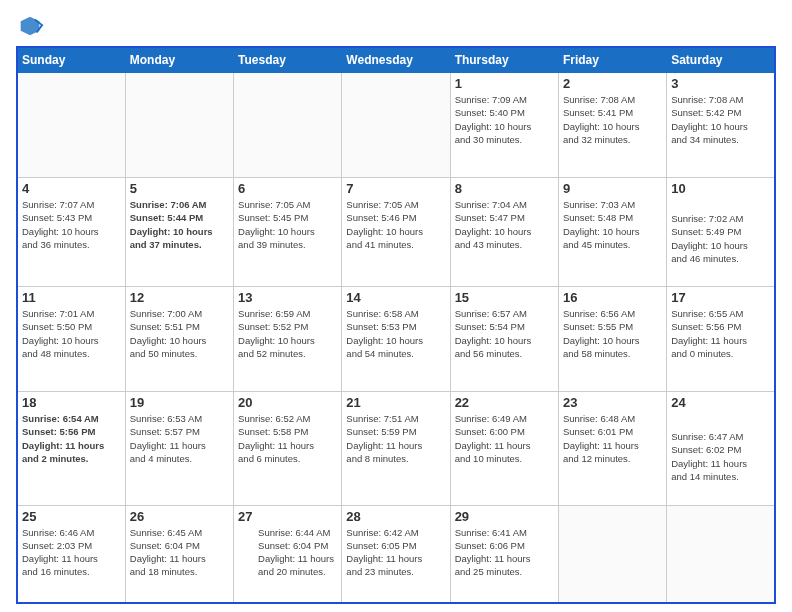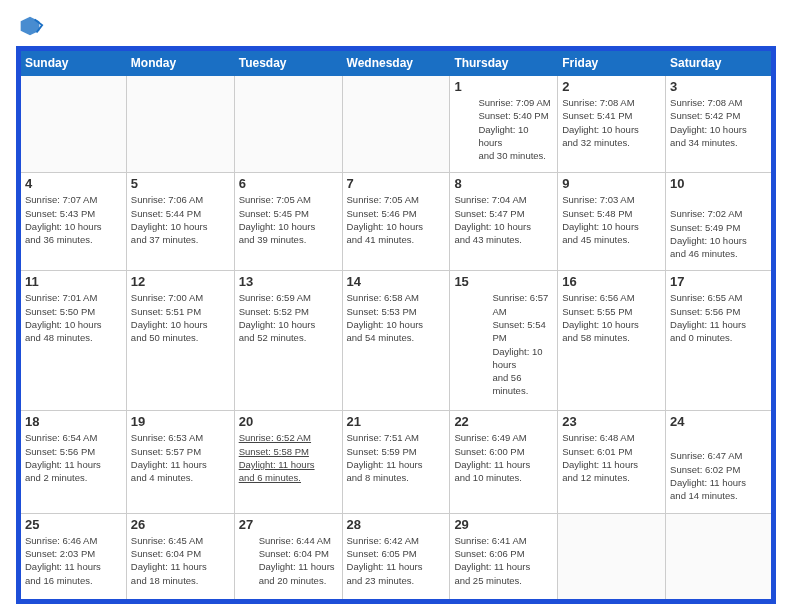--- a/index.html
+++ b/index.html
@@ -49,21 +49,21 @@
       font-weight: bold;
       color: #333;
       line-height: 1.1;
     }
     .subtitle {
       font-size: 14px;
       color: #555;
     }
     .calendar {
       flex: 1;
-      border: 5px solid #1d4ed8;
+      border: 2px solid #1d4ed8;
       border-collapse: collapse;
       width: 100%;
       table-layout: fixed;
     }
     .calendar th {
       background: #1a6fc4;
       color: #fff;
       font-size: 12px;
       font-weight: bold;
       padding: 5px 4px;
@@ -132,21 +132,21 @@
         </tr>
     </thead>
     <tbody id="calendar-body">
     <tr>
           <td class="empty"></td>
           <td class="empty"></td>
           <td class="empty"></td>
           <td class="empty"></td>
           <td>
             <span class="day-num">1</span>
-            <div class="day-info" style="white-space: pre-line; margin-left: 24px;">Sunrise: 7:09 AM
+            <div class="day-info" style="white-space: pre-line;">Sunrise: 7:09 AM
 Sunset: 5:40 PM
 Daylight: 10 hours
 and 30 minutes.</div>
           </td>
           <td>
             <span class="day-num">2</span>
             <div class="day-info" style="white-space: pre-line;">Sunrise: 7:08 AM
 Sunset: 5:41 PM
 Daylight: 10 hours
 and 32 minutes.</div>
@@ -162,21 +162,21 @@
         <tr>
           <td>
             <span class="day-num">4</span>
             <div class="day-info" style="white-space: pre-line;">Sunrise: 7:07 AM
 Sunset: 5:43 PM
 Daylight: 10 hours
 and 36 minutes.</div>
           </td>
           <td>
             <span class="day-num">5</span>
-            <div class="day-info" style="white-space: pre-line;">Sunrise: 7:06 AM
+            <div class="day-info" style="white-space: pre-line; font-weight: bold;">Sunrise: 7:06 AM
 Sunset: 5:44 PM
 Daylight: 10 hours
 and 37 minutes.</div>
           </td>
           <td>
             <span class="day-num">6</span>
             <div class="day-info" style="white-space: pre-line;">Sunrise: 7:05 AM
 Sunset: 5:45 PM
 Daylight: 10 hours
 and 39 minutes.</div>
@@ -234,21 +234,21 @@
           </td>
           <td>
             <span class="day-num">14</span>
             <div class="day-info" style="white-space: pre-line;">Sunrise: 6:58 AM
 Sunset: 5:53 PM
 Daylight: 10 hours
 and 54 minutes.</div>
           </td>
           <td>
             <span class="day-num">15</span>
-            <div class="day-info" style="white-space: pre-line; margin-left: 38px;">Sunrise: 6:57 AM
+            <div class="day-info" style="white-space: pre-line;">Sunrise: 6:57 AM
 Sunset: 5:54 PM
 Daylight: 10 hours
 and 56 minutes.</div>
           </td>
           <td>
             <span class="day-num">16</span>
             <div class="day-info" style="white-space: pre-line;">Sunrise: 6:56 AM
 Sunset: 5:55 PM
 Daylight: 10 hours
 and 58 minutes.</div>
@@ -257,35 +257,35 @@
             <span class="day-num">17</span>
             <div class="day-info" style="white-space: pre-line;">Sunrise: 6:55 AM
 Sunset: 5:56 PM
 Daylight: 11 hours
 and 0 minutes.</div>
           </td>
         </tr>
         <tr>
           <td>
             <span class="day-num">18</span>
-            <div class="day-info" style="white-space: pre-line;">Sunrise: 6:54 AM
+            <div class="day-info" style="white-space: pre-line; font-weight: bold;">Sunrise: 6:54 AM
 Sunset: 5:56 PM
 Daylight: 11 hours
 and 2 minutes.</div>
           </td>
           <td>
             <span class="day-num">19</span>
             <div class="day-info" style="white-space: pre-line;">Sunrise: 6:53 AM
 Sunset: 5:57 PM
 Daylight: 11 hours
 and 4 minutes.</div>
           </td>
           <td>
             <span class="day-num">20</span>
-            <div class="day-info" style="white-space: pre-line; text-decoration: underline;">Sunrise: 6:52 AM
+            <div class="day-info" style="white-space: pre-line;">Sunrise: 6:52 AM
 Sunset: 5:58 PM
 Daylight: 11 hours
 and 6 minutes.</div>
           </td>
           <td>
             <span class="day-num">21</span>
             <div class="day-info" style="white-space: pre-line;">Sunrise: 7:51 AM
 Sunset: 5:59 PM
 Daylight: 11 hours
 and 8 minutes.</div>

